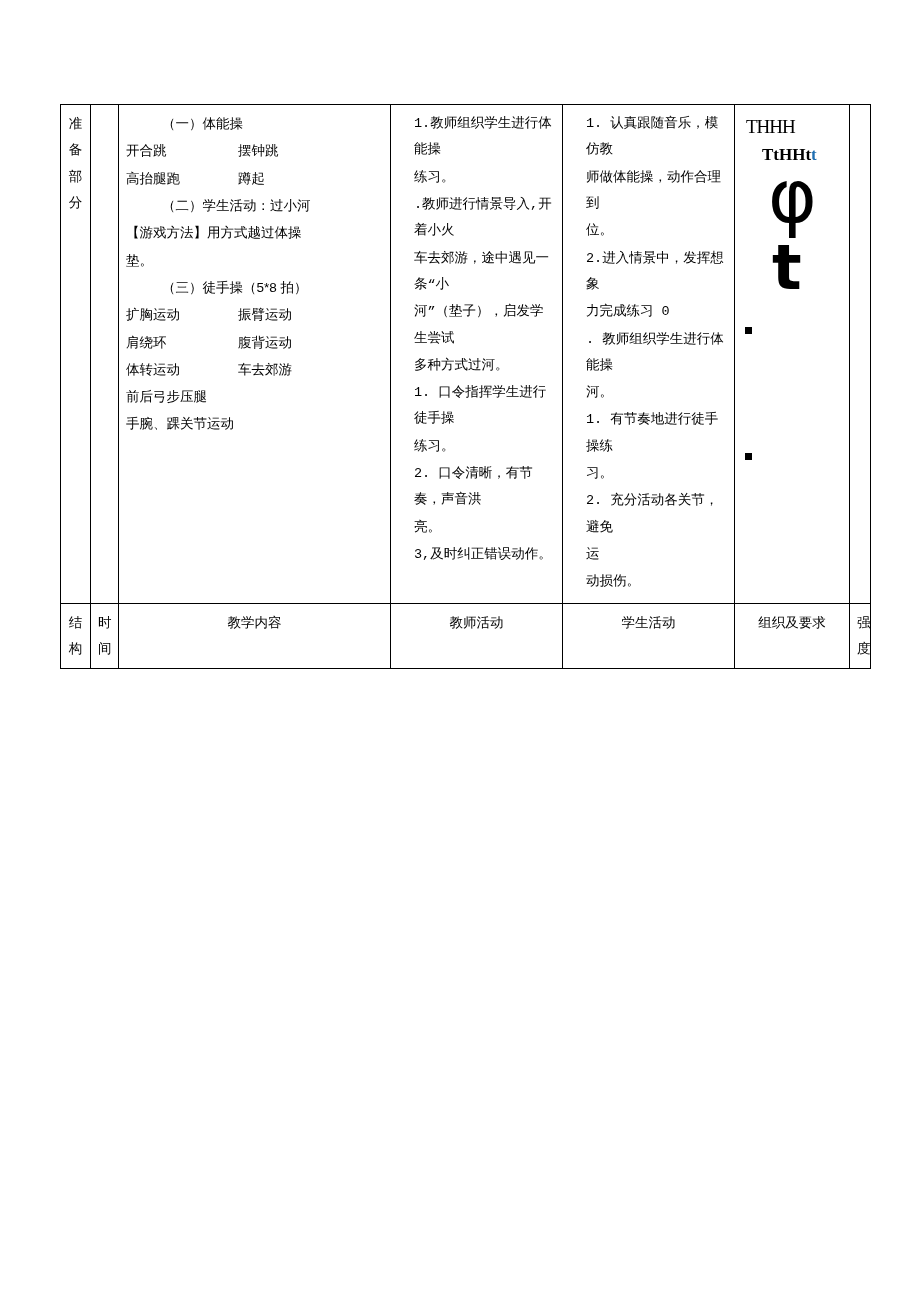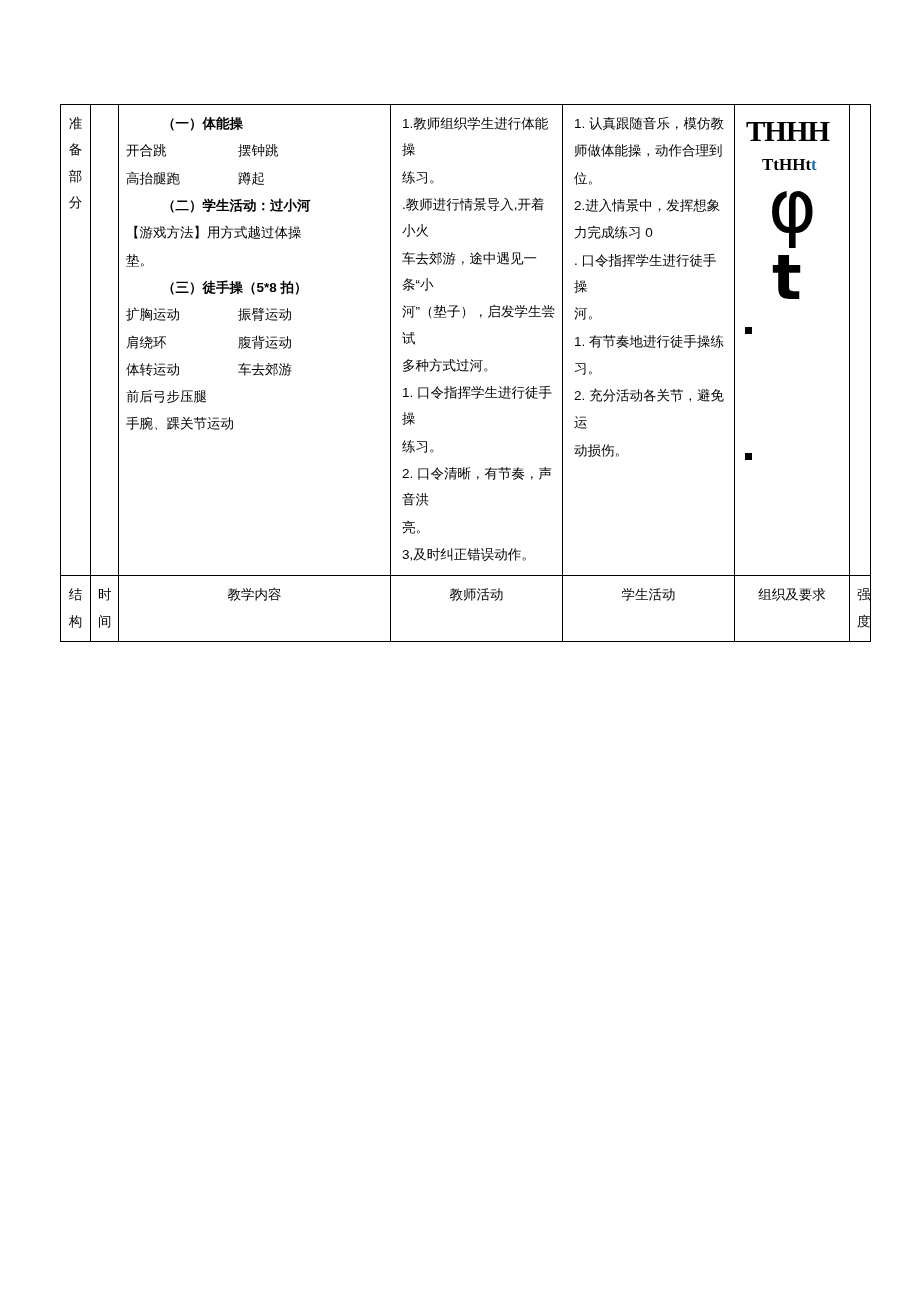--- a/index.html
+++ b/index.html
@@ -50,44 +50,45 @@
     line-height: 1.6;
   }
   .vertical-cell span {
     display: block;
   }
   .content-cell p {
     margin: 0 0 1px 0;
   }
   .indent-title {
     margin-left: 36px !important;
-    font-weight: bold;
+    font-weight: normal;
   }
   .bold { font-weight: normal; }
   .row-pair {
     display: block;
   }
   .pair-left {
     display: inline-block;
     width: 112px;
   }
   .narrow-cell p {
-    margin: 0 0 1px 4px;
+    margin: 0 0 1px 16px;
+    font-family: Liberation Mono, monospace;
   }
   .org-cell {
     position: relative;
     padding: 4px 6px;
   }
   .org-art {
     font-family: "Liberation Serif", serif;
     line-height: 1.0;
   }
   .art-line1 {
-    font-size: 29px;
-    font-weight: bold;
+    font-size: 19px;
+    font-weight: normal;
     letter-spacing: -1px;
     margin: 6px 0 0 4px;
   }
   .art-line2 {
     font-size: 17px;
     font-weight: bold;
     margin: 10px 0 0 20px;
   }
   .art-line2 .accent { color: #1f6fb2; }
   .art-phi {
@@ -180,21 +181,21 @@
           <p>2. 口令清晰，有节奏，声音洪</p>
           <p>亮。</p>
           <p>3,及时纠正错误动作。</p>
         </td>
         <td class="narrow-cell">
           <p>1. 认真跟随音乐，模仿教</p>
           <p>师做体能操，动作合理到</p>
           <p>位。</p>
           <p>2.进入情景中，发挥想象</p>
           <p>力完成练习 0</p>
-          <p>. 口令指挥学生进行徒手操</p>
+          <p>. 教师组织学生进行体能操</p>
           <p>河。</p>
           <p>1. 有节奏地进行徒手操练</p>
           <p>习。</p>
           <p>2. 充分活动各关节，避免</p>
           <p>运</p>
           <p>动损伤。</p>
         </td>
         <td class="org-cell">
           <div class="org-art">
             <div class="art-line1">THHH</div>

